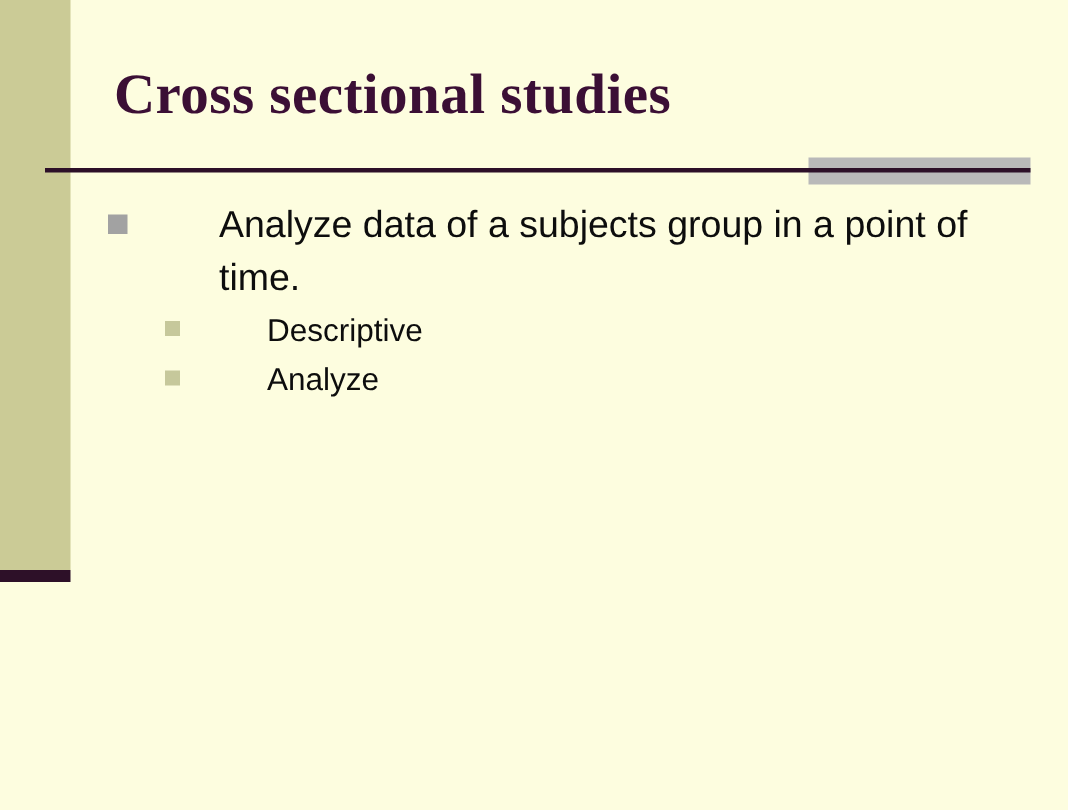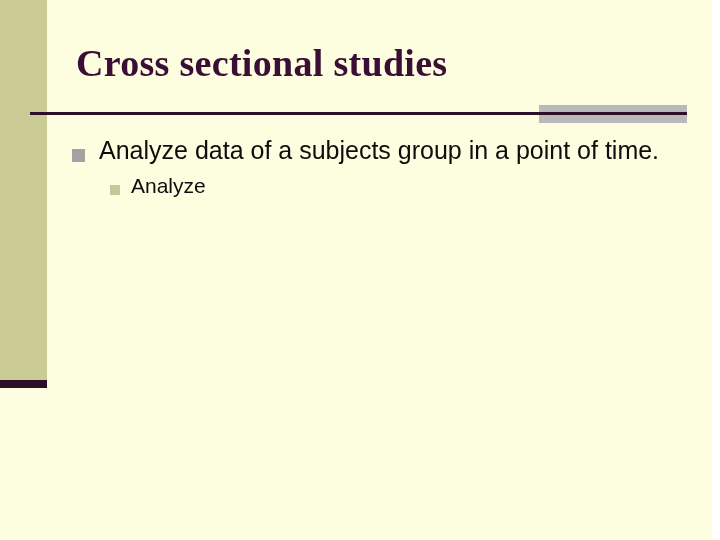--- a/index.html
+++ b/index.html
@@ -73,22 +73,23 @@
   
   .body-list {
     position: absolute;
     left: 72px;
     top: 133px;
     width: 612px;
   }
 
   .bullet-row {
     display: flex;
-    align-items: center;
+    align-items: flex-start;
     margin-bottom: 2px;
+    gap: 47px;
   }
   .bullet-row.lvl1 {
     padding-left: 0;
   }
   .bullet-row.lvl2 {
     padding-left: 38px;
   }
 
   .marker {
     flex: 0 0 auto;
@@ -137,17 +138,21 @@
   <div class="accent-block"></div>
   <div class="header-rule"></div>
 
   <div class="body-list">
       <div class="bullet-row lvl1">
         <span class="marker"></span>
         <span class="bullet-text">Analyze data of a subjects group in a point of time.</span>
       </div>
       <div class="bullet-row lvl2">
         <span class="marker"></span>
+        <span class="bullet-text">Descriptive</span>
+      </div>
+      <div class="bullet-row lvl2">
+        <span class="marker"></span>
         <span class="bullet-text">Analyze</span>
       </div>
     </div>
 
 </div>
 
 </body></html>

